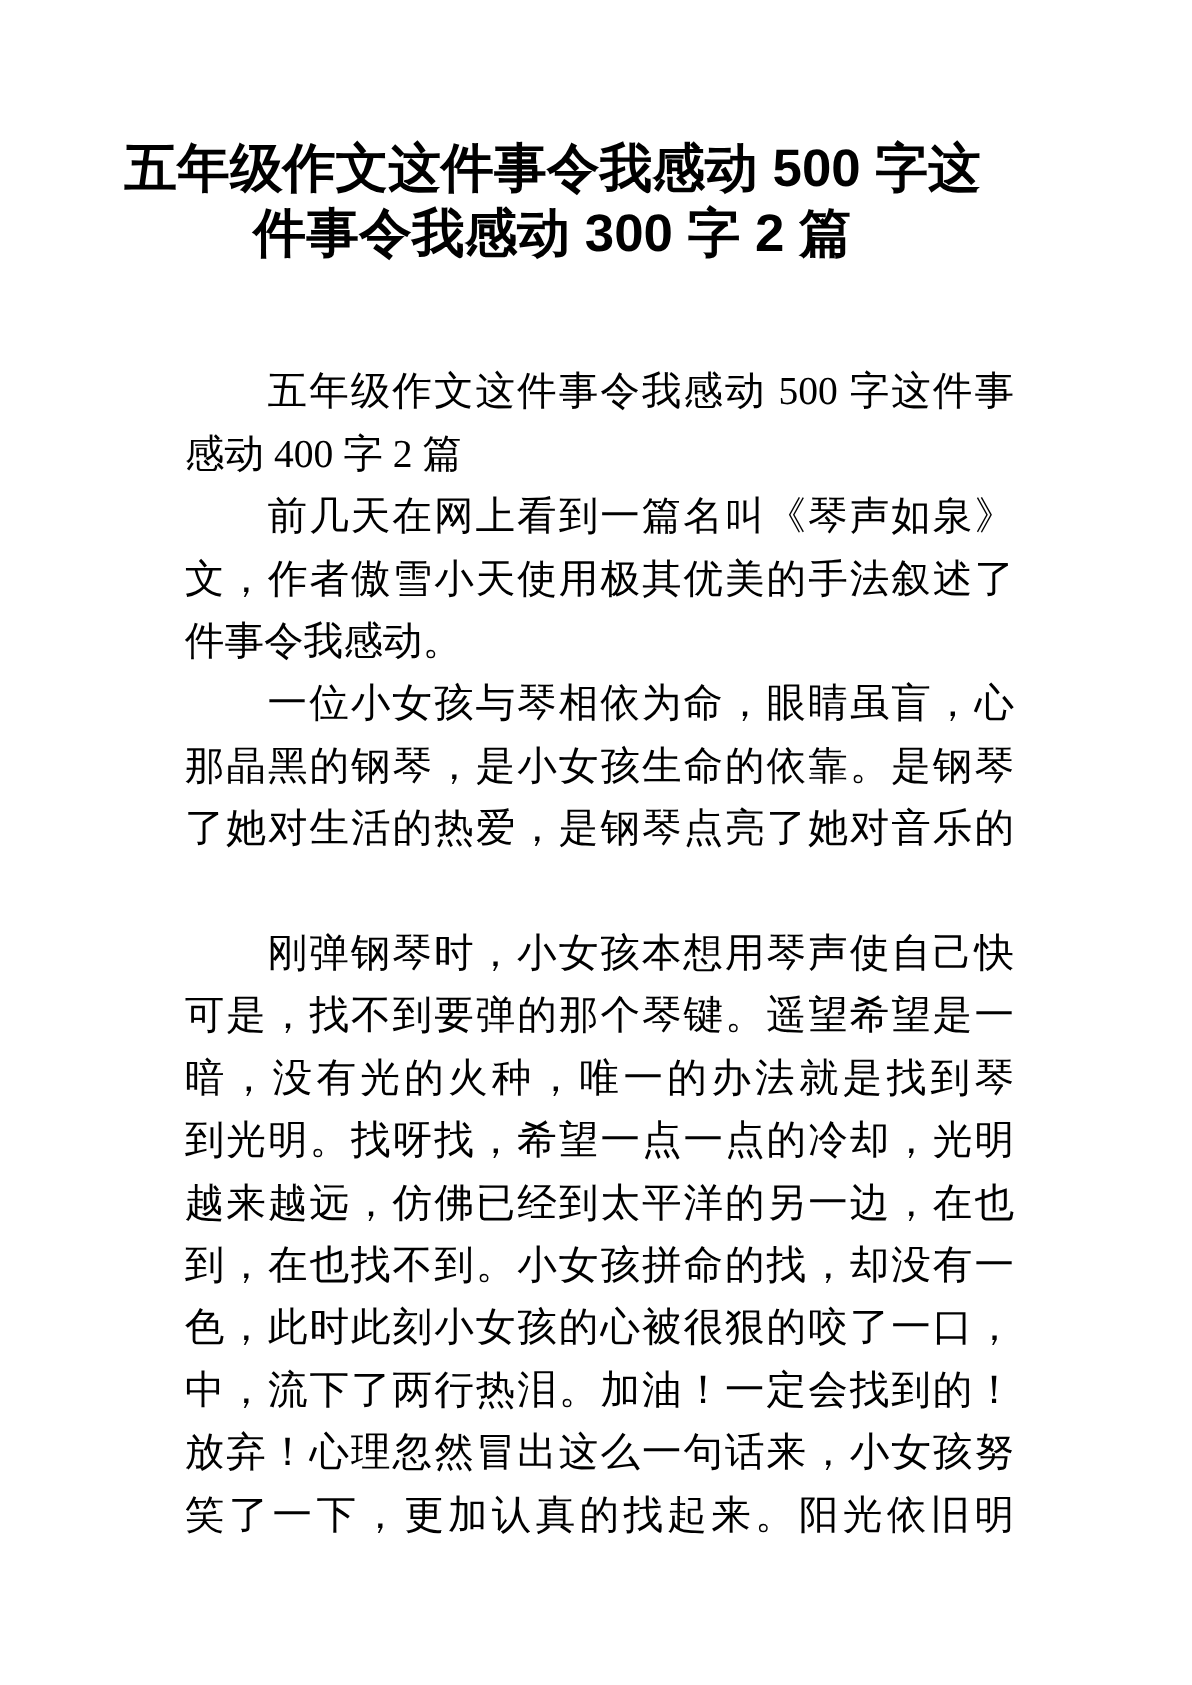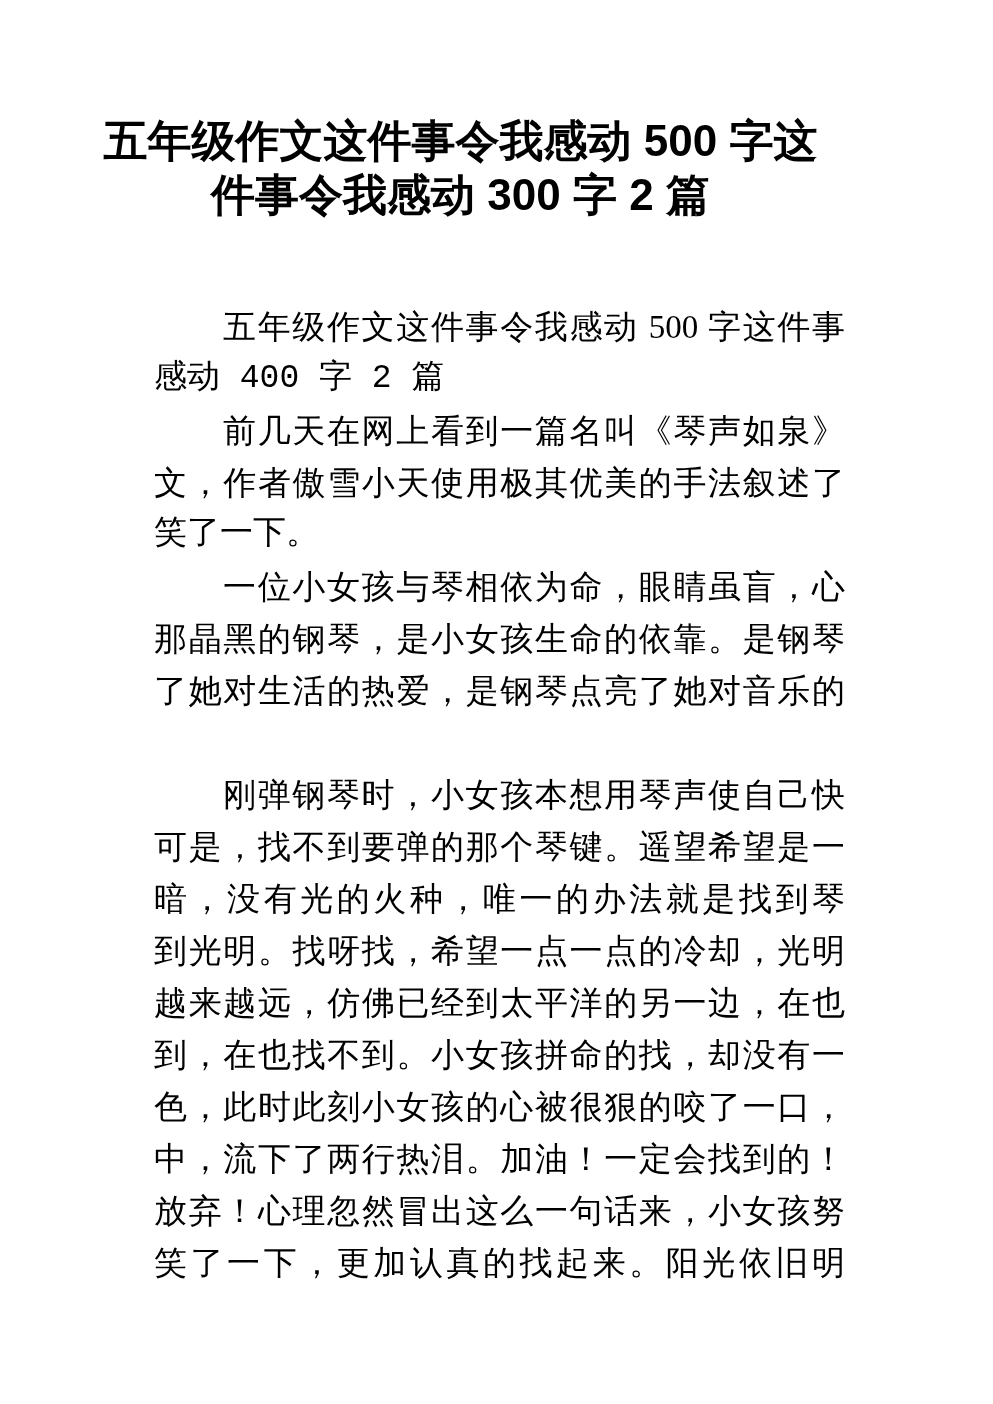--- a/index.html
+++ b/index.html
@@ -42,21 +42,20 @@
     line-height: 52px;
     overflow: hidden;
     text-align: justify;
     text-align-last: justify;
     text-justify: inter-character;
     white-space: normal;
   }
   .ln.end {
     text-align: left;
     text-align-last: left;
-    font-family: Liberation Mono, monospace;
   }
   .ln.ind {
     text-indent: 69px;
   }
 </style>
 </head>
 <body>
 
 <div class="page">
 
@@ -68,21 +67,21 @@
   <div class="doc-body">
 
     <div class="para">
       <div class="ln ind">五年级作文这件事令我感动 500 字这件事令我</div>
       <div class="ln end">感动 400 字 2 篇</div>
     </div>
 
     <div class="para">
       <div class="ln ind">前几天在网上看到一篇名叫《琴声如泉》的散</div>
       <div class="ln">文，作者傲雪小天使用极其优美的手法叙述了这件</div>
-      <div class="ln end">笑了一下。</div>
+      <div class="ln end">件事令我感动。</div>
     </div>
 
     <div class="para">
       <div class="ln ind">一位小女孩与琴相依为命，眼睛虽盲，心却亮，</div>
       <div class="ln">那晶黑的钢琴，是小女孩生命的依靠。是钢琴点燃</div>
       <div class="ln">了她对生活的热爱，是钢琴点亮了她对音乐的喜爱。</div>
     </div>
 
     <div class="para gap">
       <div class="ln ind">刚弹钢琴时，小女孩本想用琴声使自己快乐，</div>

